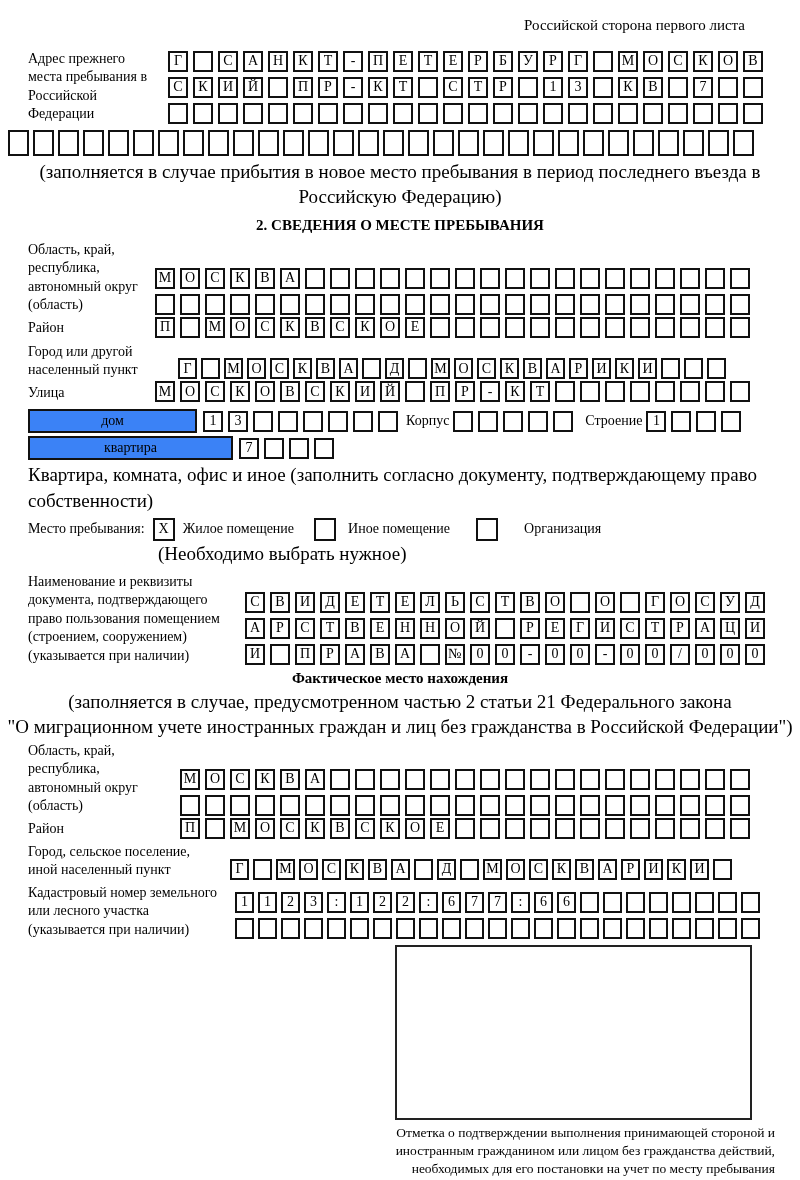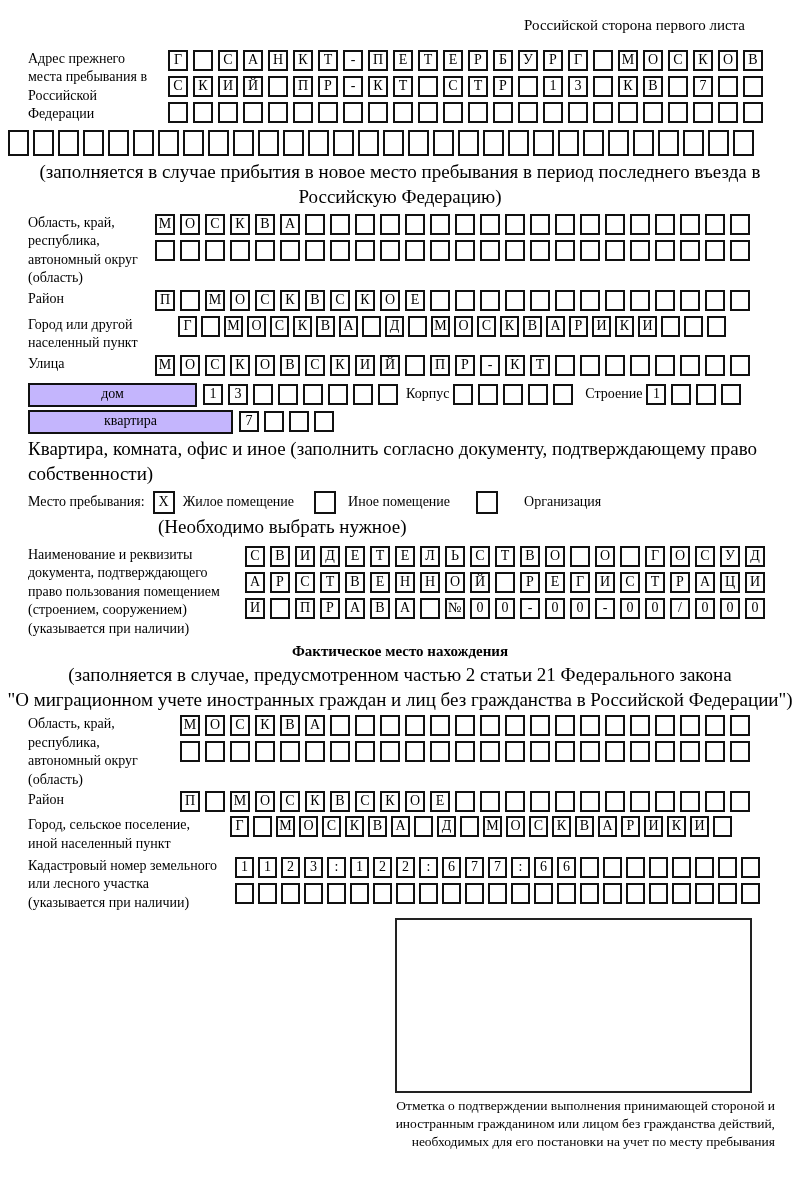--- a/index.html
+++ b/index.html
@@ -6,21 +6,21 @@
   html,body { background:#ffffff; }
   .page {
     position:relative;
     width:800px; height:1180px;
     font-family:"Liberation Serif","DejaVu Serif",serif;
     font-size:14px; line-height:1.32; color:#000;
     overflow:hidden;
   }
   .hdr-right { padding:16px 55px 0 0; text-align:right; font-size:15px; }
 
-  .field { display:flex; align-items:flex-start; padding-left:28px; }
+  .field { display:flex; align-items:flex-end; padding-left:28px; }
   .flabel { flex:0 0 auto; padding-right:8px; }
   .rowstack { display:flex; flex-direction:column; gap:5px; }
 
   .cells { display:flex; gap:5px; }
   .cell {
     flex:0 0 auto;
     width:20px; height:21px;
     border:2px solid #111;
     display:inline-flex; align-items:center; justify-content:center;
     font-size:14px; background:#fff;
@@ -34,21 +34,21 @@
   .note { font-size:19px; }
   .center { text-align:center; }
 
   .h2 { margin-top:7px; text-align:center; font-weight:bold; font-size:15px; }
   .sect-title { text-align:center; font-weight:bold; font-size:15px; }
 
   .domrow { display:flex; align-items:center; padding-left:28px; }
   .widebox {
     border:2px solid #111; height:24px;
     display:inline-flex; align-items:center; justify-content:center;
-    background:#c4b5fd;
+    background:#3b82f6;
   }
   .inline-label { padding:0 4px 0 8px; }
 
   .mestorow { display:flex; align-items:center; padding-left:28px; }
   .cb { width:22px; height:23px; }
 
   .stampbox { margin:6px 0 0 395px; width:357px; height:175px; border:2px solid #222; background:#fff; }
   .stampnote { margin:4px 0 0 375px; width:400px; text-align:right; font-size:13.5px; }
 </style>
 </head>
@@ -168,20 +168,21 @@
       <span class="cell"></span>
       <span class="cell"></span>
       <span class="cell"></span>
       <span class="cell"></span>
       <span class="cell"></span>
       <span class="cell"></span>
       <span class="cell"></span>
     </div>
   <div class="note center" style="margin-top:3px">(заполняется в случае прибытия в новое место пребывания в период последнего въезда в Российскую Федерацию)</div>
 
+  <div class="h2">2. СВЕДЕНИЯ О МЕСТЕ ПРЕБЫВАНИЯ</div>
 
   <div class="field" style="margin-top:5px">
     <div class="flabel" style="width:127px">Область, край, республика, автономный округ (область)</div>
     <div class="rowstack">
       <div class="cells">
           <span class="cell">М</span>
           <span class="cell">О</span>
           <span class="cell">С</span>
           <span class="cell">К</span>
           <span class="cell">В</span>

